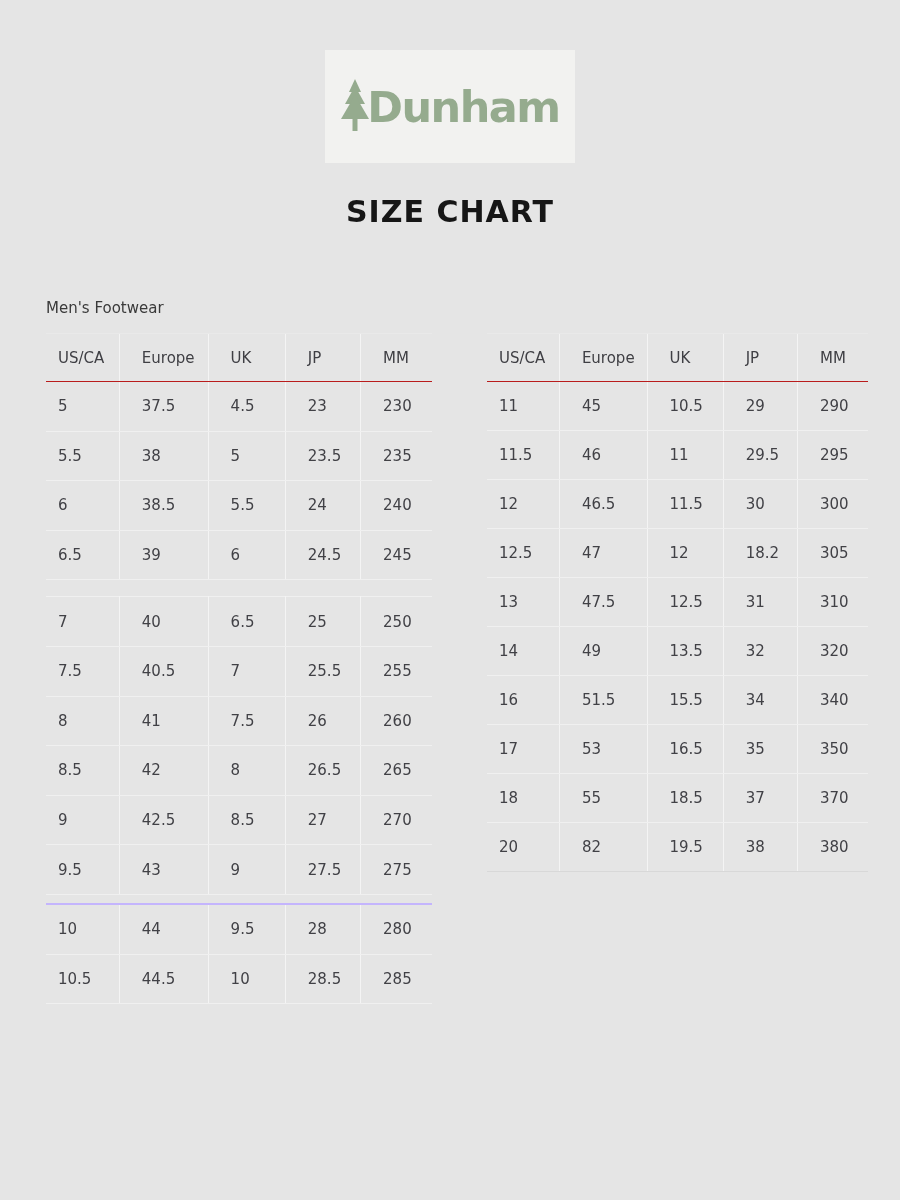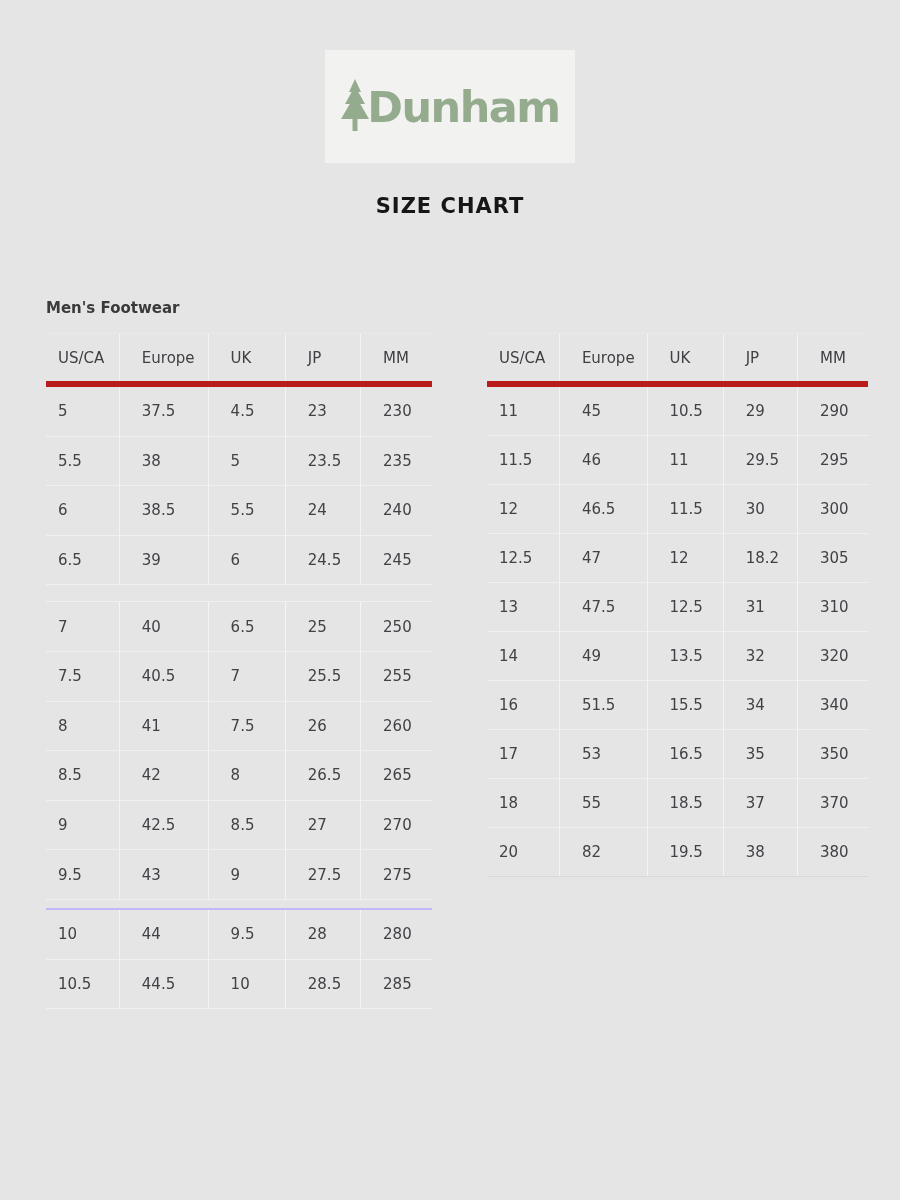--- a/index.html
+++ b/index.html
@@ -40,36 +40,35 @@
     letter-spacing: -1.5px;
   }
   
   .page-title {
     position: absolute;
     left: 0;
     top: 194px;
     width: 900px;
     margin: 0;
     text-align: center;
-    font-size: 21px;
+    font-size: 30px;
     font-weight: 700;
     letter-spacing: 1px;
     color: #161616;
   }
   
   .table-col { position: absolute; }
   .table-col.left  { left: 46px;  top: 296px; width: 386px; }
   .table-col.right { left: 487px; top: 333px; width: 381px; }
 
   .section-label {
     font-size: 15px;
     color: #3a3a3a;
     height: 24px;
     line-height: 24px;
-    font-weight: bold;
   }
   table.tbl {
     border-collapse: collapse;
     width: 100%;
     table-layout: fixed;
   }
   .table-col.left table.tbl.first { margin-top: 13px; }
   table.tbl.gap16 { margin-top: 16px; border-top: 1px solid #f0f0f0; }
   table.tbl.gap8  { margin-top: 8px;  border-top: 2px solid #c4b5fd; }
 
@@ -81,21 +80,21 @@
     color: #414146;
     overflow: hidden;
     white-space: nowrap;
   }
   .tbl th:first-child, .tbl td:first-child { padding-left: 12px; }
   .tbl th + th, .tbl td + td { border-left: 1px solid #f4f4f4; }
 
   .tbl th {
     height: 47px;
     border-top: 1px solid #e9e9e9;
-    border-bottom: 6px solid #b91c1c;
+    border-bottom: 1px solid #b91c1c;
     color: #3f3f44;
   }
   .tbl td {
     height: 48px;
     border-bottom: 1px solid #f0f0f0;
   }
   .table-col.left .tbl td { height: 48.6px; }
   .tbl.bottom-strong tbody tr:last-child td { border-bottom: 1px solid #d8d8d8; }
 
   col.c1 { width: 19%; }

